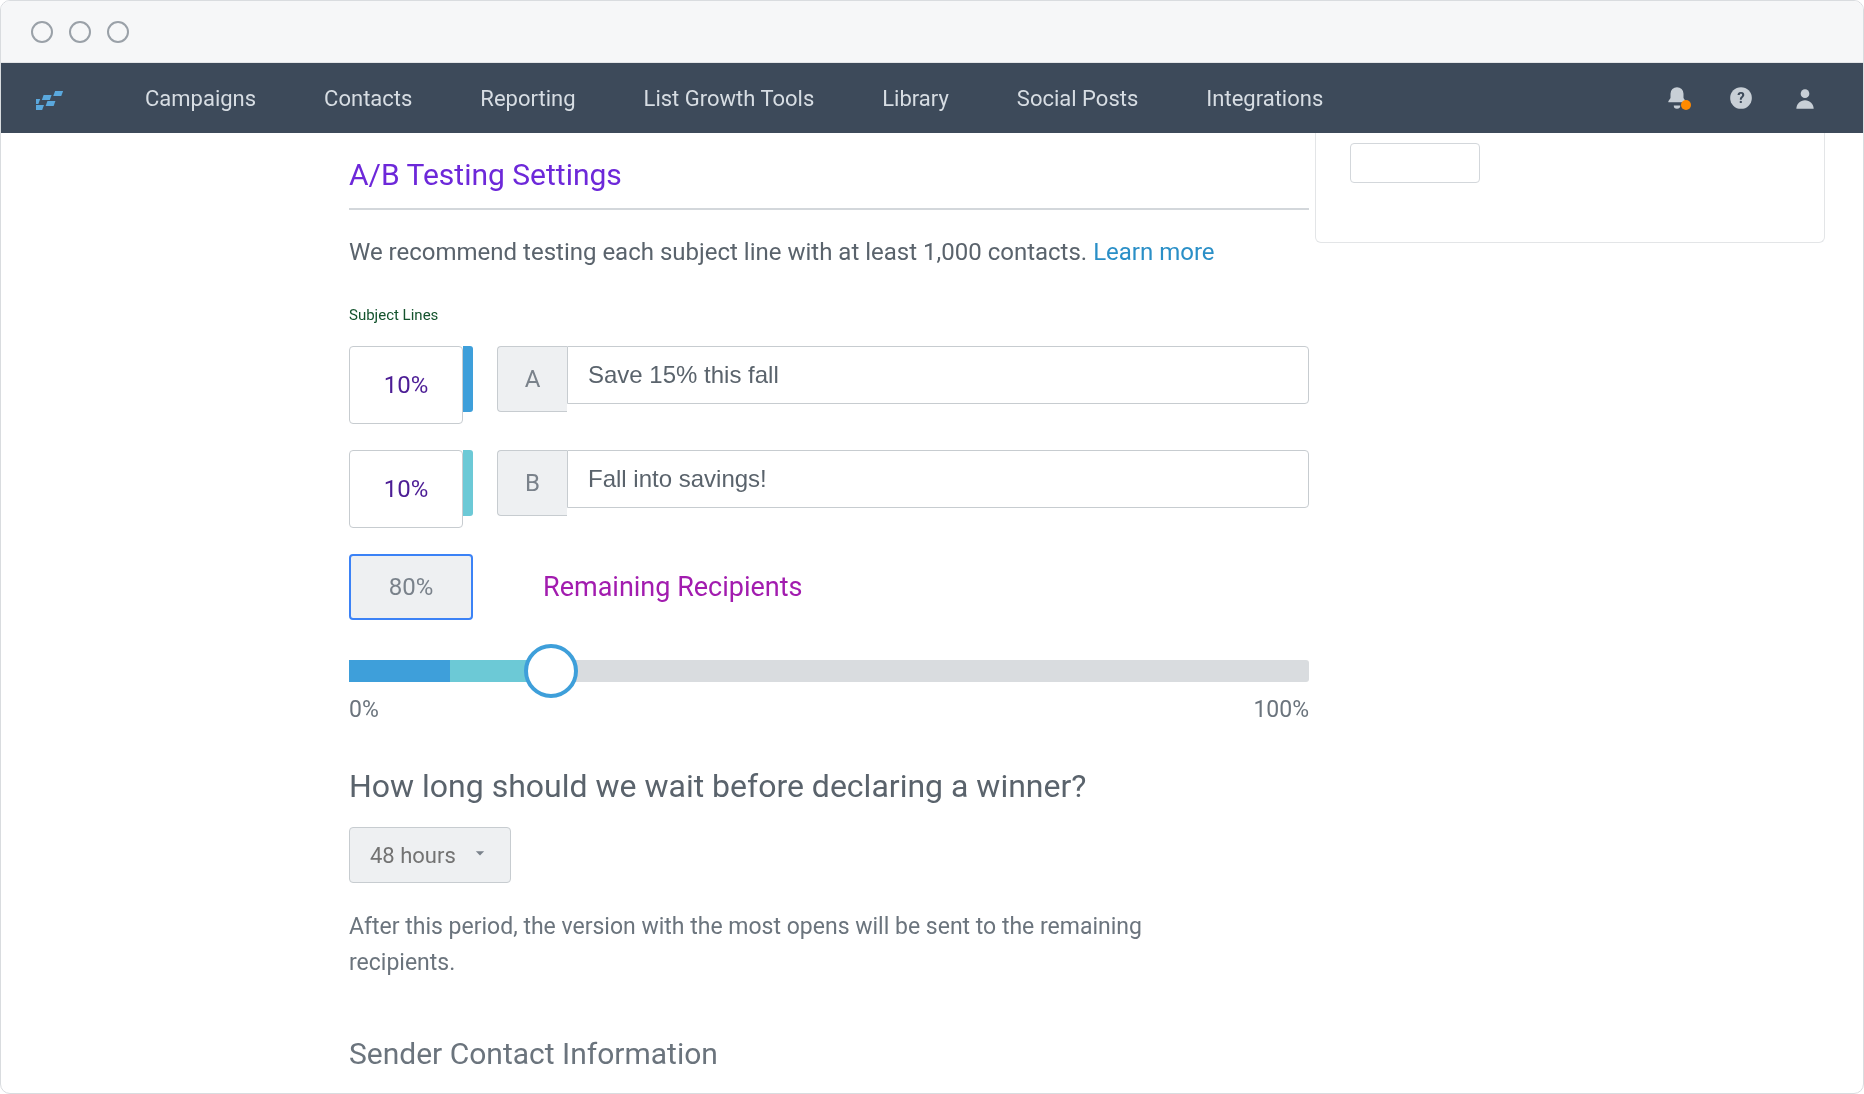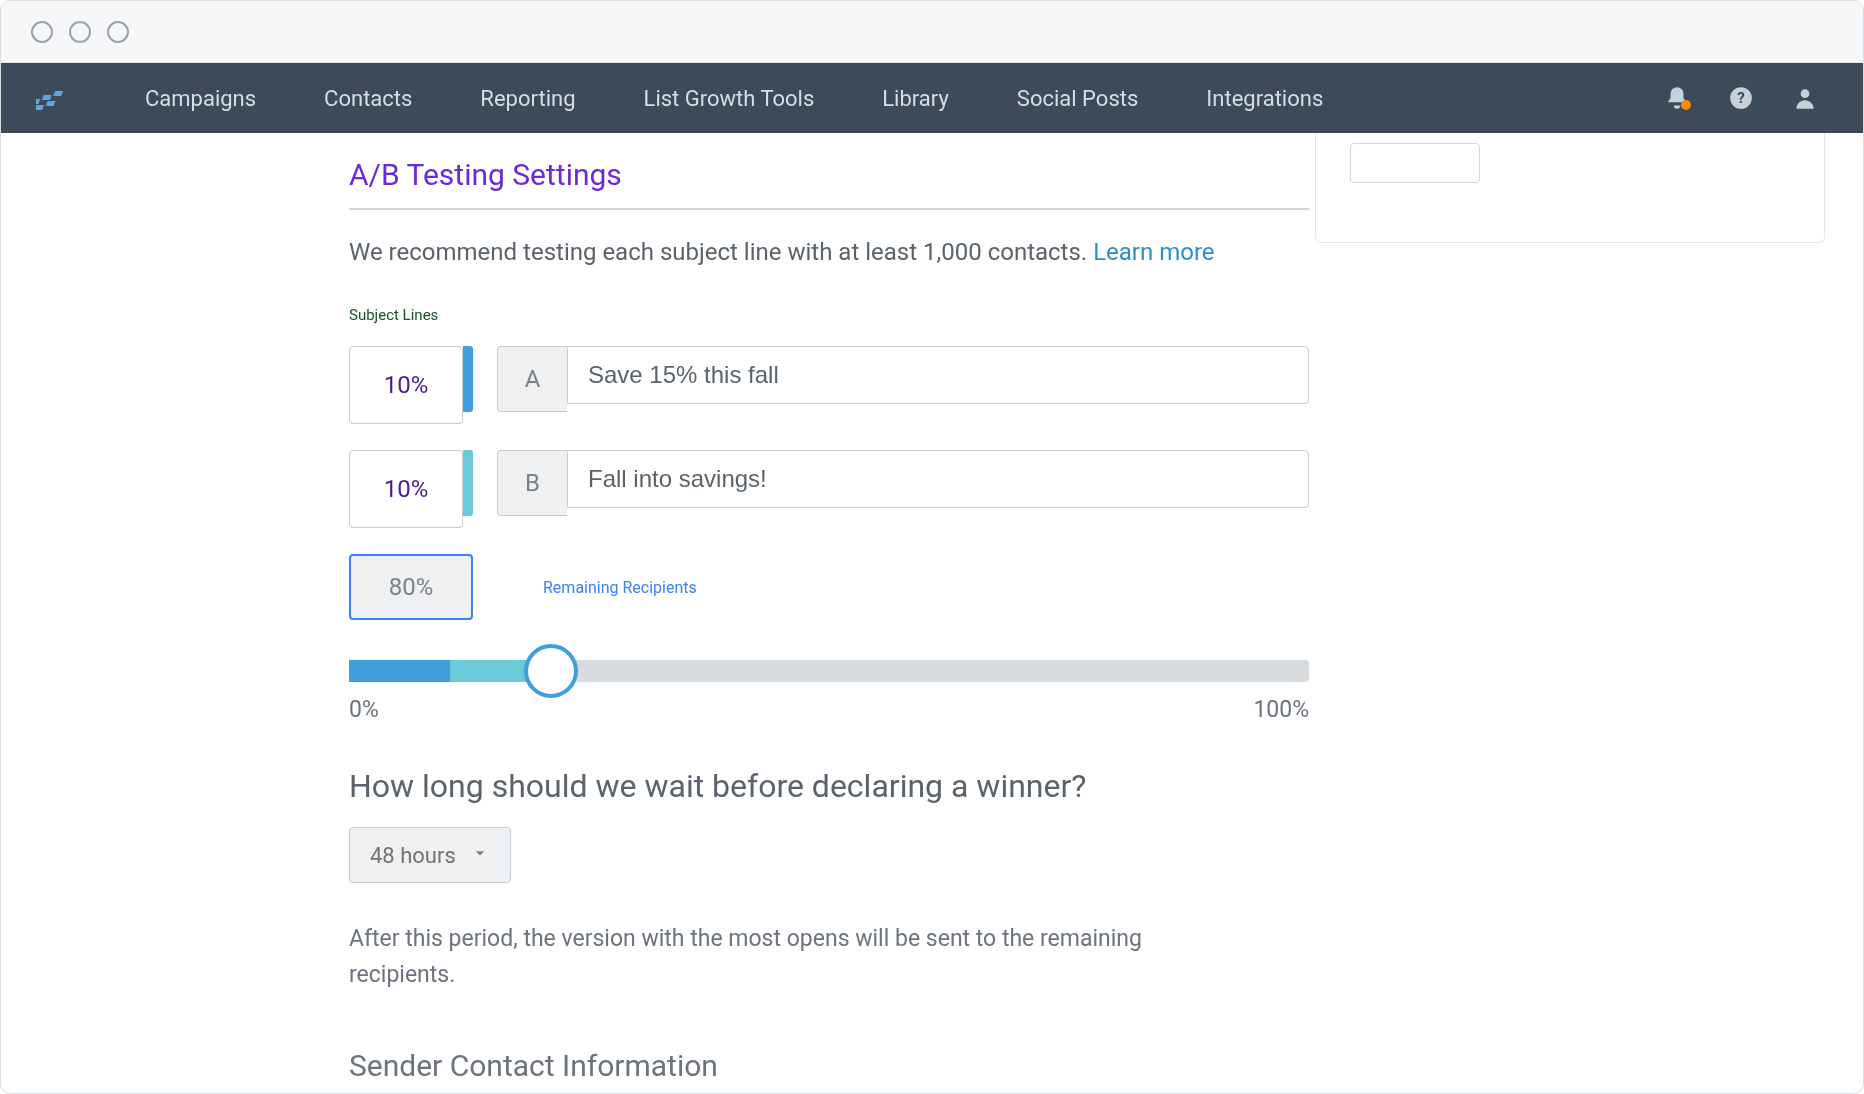--- a/index.html
+++ b/index.html
@@ -184,22 +184,22 @@
     height: 66px;
     border: 2px solid #3b82f6;
     border-radius: 4px;
     background: #eef0f2;
     display:flex;align-items:center;justify-content:center;
     font-size: 24px;
     color: #7a828b;
     margin-right: 70px;
   }
   .remaining-label {
-    font-size: 16px;
-    color: #3b82f6;
+    font-size: 27px;
+    color: #a21caf;
   }
 
   
   .slider-wrap { position: relative; margin-bottom: 14px; }
   .slider-track {
     position: relative;
     height: 22px;
     background: #d9dcdf;
     border-radius: 3px;
     overflow: visible;
@@ -248,21 +248,21 @@
     background: #eef0f2;
     font-size: 22px;
     color: #737373;
     cursor: pointer;
     gap: 14px;
   }
   .dropdown svg { width: 20px; height: 20px; }
   .help-text {
     font-size: 23px;
     color: #6b747d;
-    margin-top: 38px;
+    margin-top: 26px;
     line-height: 1.55;
     max-width: 870px;
   }
   .next-section {
     font-size: 30px;
     font-weight: 400;
     color: #6b747d;
     margin-top: 56px;
   }
 </style>

